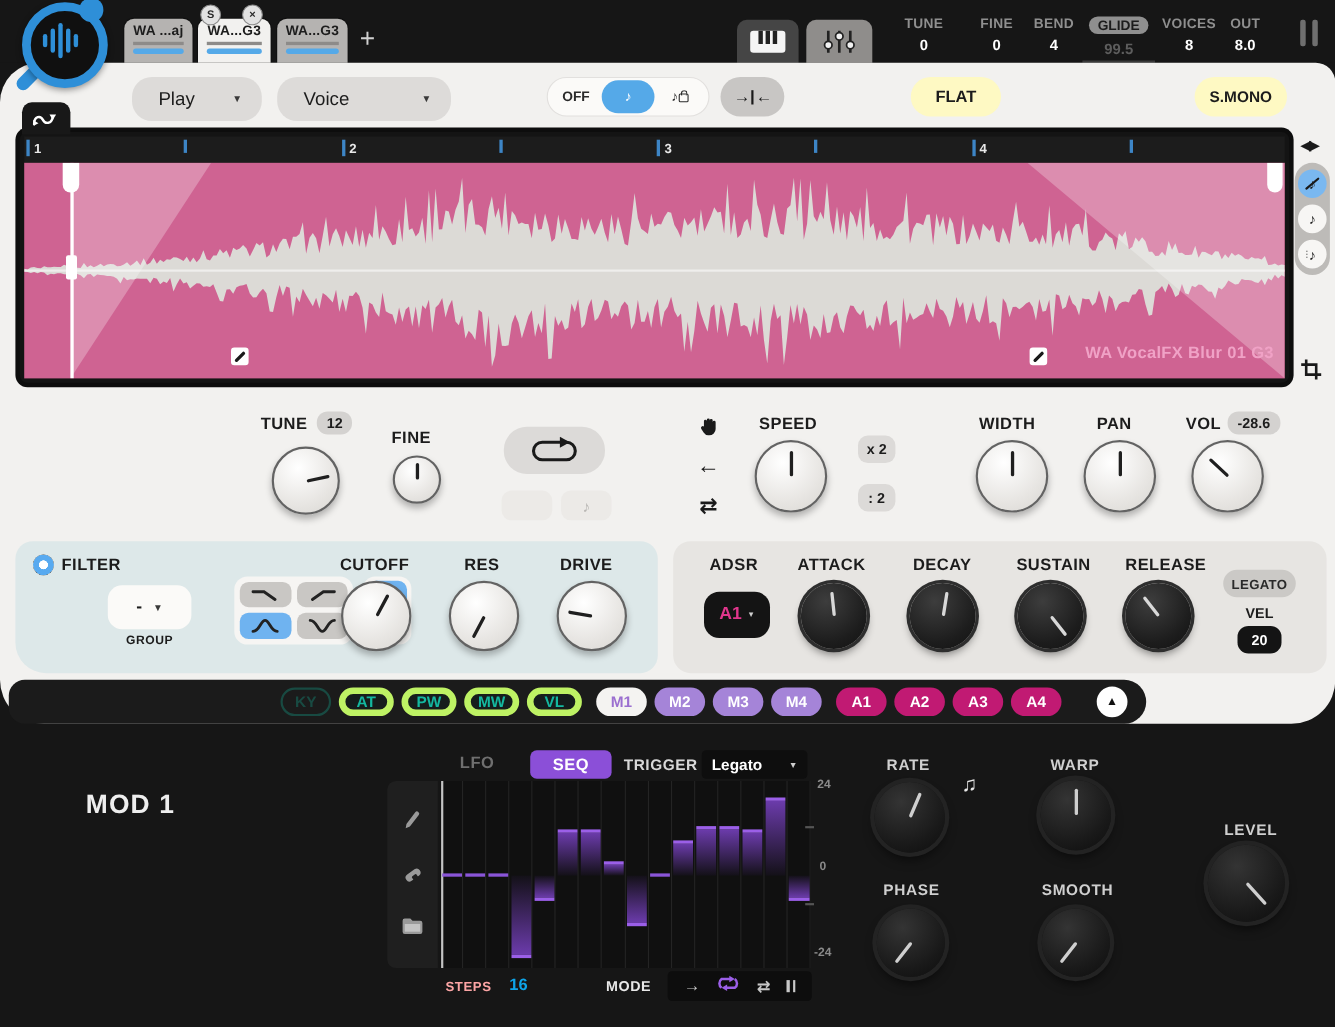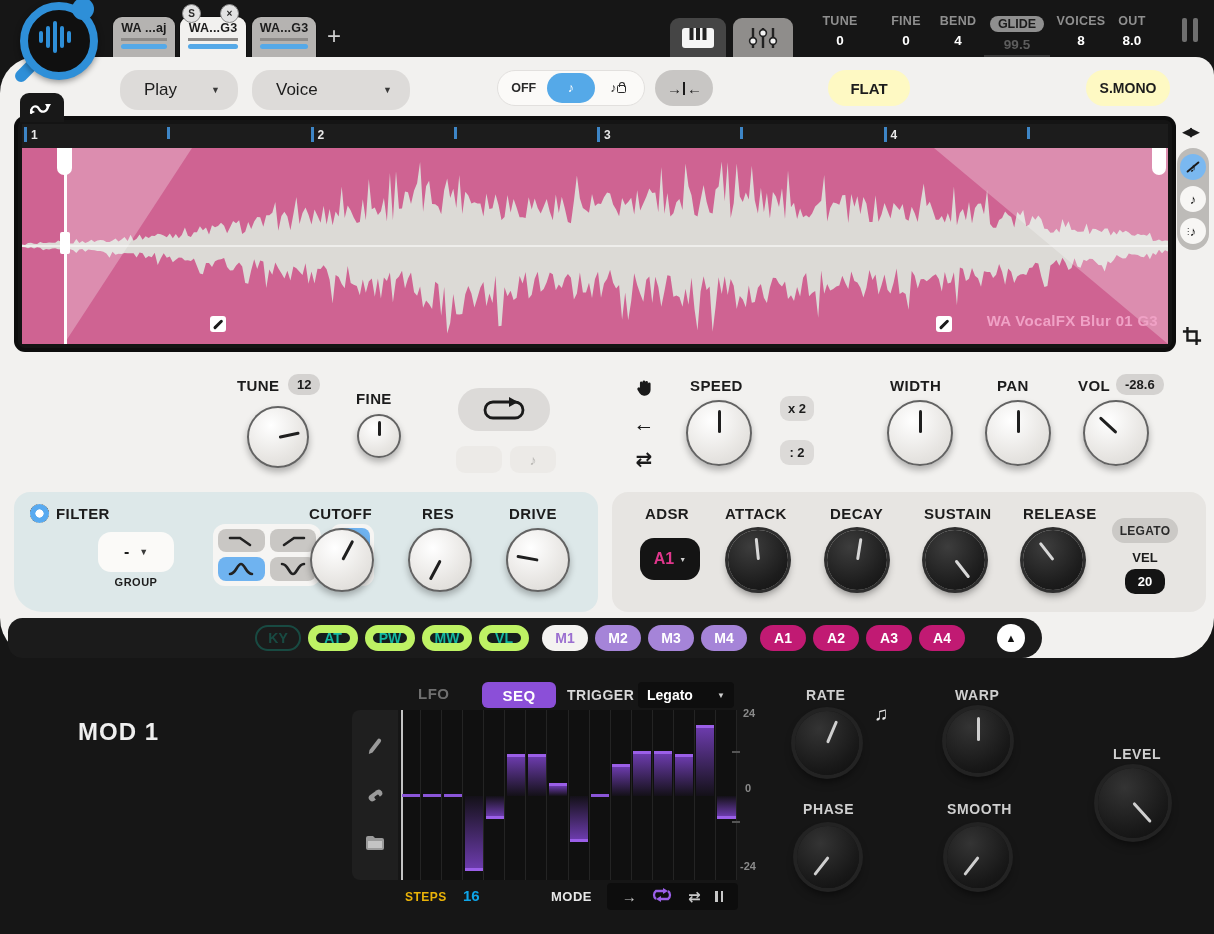--- a/index.html
+++ b/index.html
@@ -117,21 +117,21 @@
   #a1dd{position:absolute;left:28px;top:46px;width:60px;height:42px;background:#141414;border-radius:14px;display:flex;align-items:center;justify-content:center;gap:5px;}
   #a1dd .a1{color:#e0368c;font-size:16px;font-weight:700;}
   #a1dd .caret{color:#cfcfcf;font-size:7px;}
   #legato{position:absolute;left:500px;top:26px;width:66px;height:25px;background:#cbc9c6;border-radius:13px;display:flex;align-items:center;justify-content:center;font-size:12px;font-weight:700;color:#2a2a2a;letter-spacing:.3px;}
   #vellbl{position:absolute;left:500px;top:58px;width:66px;text-align:center;font-size:13px;font-weight:700;color:#1c1c1c;}
   #velval{position:absolute;left:513px;top:77px;width:40px;height:25px;background:#141414;border-radius:10px;color:#fff;font-size:13px;font-weight:700;display:flex;align-items:center;justify-content:center;}
 
   
   #modbar{position:absolute;left:8px;top:618px;width:1034px;height:40px;background:#1b1b1b;border-radius:16px 22px 22px 16px;z-index:10;}
   .srcpill{position:absolute;top:7px;height:26px;border-radius:14px;display:flex;align-items:center;justify-content:center;font-size:14px;font-weight:700;box-sizing:border-box;}
-  .srcpill.teal{border:8px solid #bef264;color:#14b8a0;background:#161d1c;}
+  .srcpill.teal{border:6px solid #bef264;color:#14b8a0;background:#161d1c;}
   .srcpill.dimteal{border:2px solid rgba(20,184,160,.3);color:rgba(20,184,160,.3);background:transparent;}
   .srcpill.msel{background:#f4f3f1;color:#9b6fd0;}
   .srcpill.m{background:#a584d8;color:#fff;}
   .srcpill.a{background:#c11a73;color:#fff;}
   #presetname{position:absolute;left:14px;top:626px;font-size:17px;color:#f7f7f7;z-index:12;text-shadow:0 1px 4px rgba(0,0,0,.95),0 0 8px rgba(0,0,0,.7);letter-spacing:.2px;}
   #collapsebtn{position:absolute;left:997px;top:624px;width:28px;height:28px;border-radius:50%;background:#fff;display:flex;align-items:center;justify-content:center;font-size:11px;color:#111;z-index:11;}
 
   
   #modtitle{position:absolute;left:78px;top:718px;font-size:24px;font-weight:700;color:#eeeeee;letter-spacing:1px;}
   #lfotab{position:absolute;left:418px;top:685px;font-size:15px;font-weight:700;color:#6f6f6f;letter-spacing:.5px;}
@@ -142,21 +142,21 @@
   #tools{position:absolute;left:352px;top:710px;width:46px;height:170px;background:#1f1f1f;border-radius:8px 0 0 8px;display:flex;flex-direction:column;align-items:center;justify-content:space-evenly;}
   #seqpanel{position:absolute;left:400px;top:710px;width:337px;height:170px;background:#101010;overflow:hidden;}
   .seqcol{position:absolute;top:0;height:100%;border-right:1px solid #242424;box-sizing:border-box;}
   .seqbar{position:absolute;box-sizing:border-box;}
   .seqbar.pos{background:linear-gradient(180deg,rgba(130,70,210,.8),rgba(45,22,80,.12));border-top:3px solid #9b5fe8;}
   .seqbar.neg{background:linear-gradient(0deg,rgba(130,70,210,.8),rgba(45,22,80,.12));border-bottom:3px solid #9b5fe8;}
   .seqbar.zero{background:#8a55d8;}
   #seqplayline{position:absolute;left:1px;top:0;width:2px;height:100%;background:rgba(255,255,255,.75);}
   .axlbl{position:absolute;font-size:11px;font-weight:700;color:#8a8a8a;}
   .axtick{position:absolute;width:8px;height:2px;background:#555;}
-  #stepslbl{position:absolute;left:405px;top:890px;font-size:12px;font-weight:700;color:#eab308;letter-spacing:.5px;}
+  #stepslbl{position:absolute;left:405px;top:890px;font-size:12px;font-weight:700;color:#fca5a5;letter-spacing:.5px;}
   #stepsval{position:absolute;left:463px;top:887px;font-size:15px;font-weight:700;color:#0ea5e9;}
   #modelbl{position:absolute;left:551px;top:889px;font-size:13px;font-weight:700;color:#e8e8e8;letter-spacing:.5px;}
   #modegroup{position:absolute;left:607px;top:883px;width:131px;height:27px;background:#0d0d0d;border-radius:4px;display:flex;align-items:center;justify-content:space-evenly;}
   .modeic{color:#c8c8c8;font-size:15px;font-weight:700;}
   .pauseii{display:flex;gap:3px;}
   .pauseii i{display:block;width:2.5px;height:11px;background:#c8c8c8;}
   .mlbl{position:absolute;font-size:14px;font-weight:700;color:#cfcfcf;letter-spacing:.6px;}
   #ratenote{position:absolute;left:874px;top:703px;font-size:19px;color:#e8e8e8;}
 </style>
 </head>

